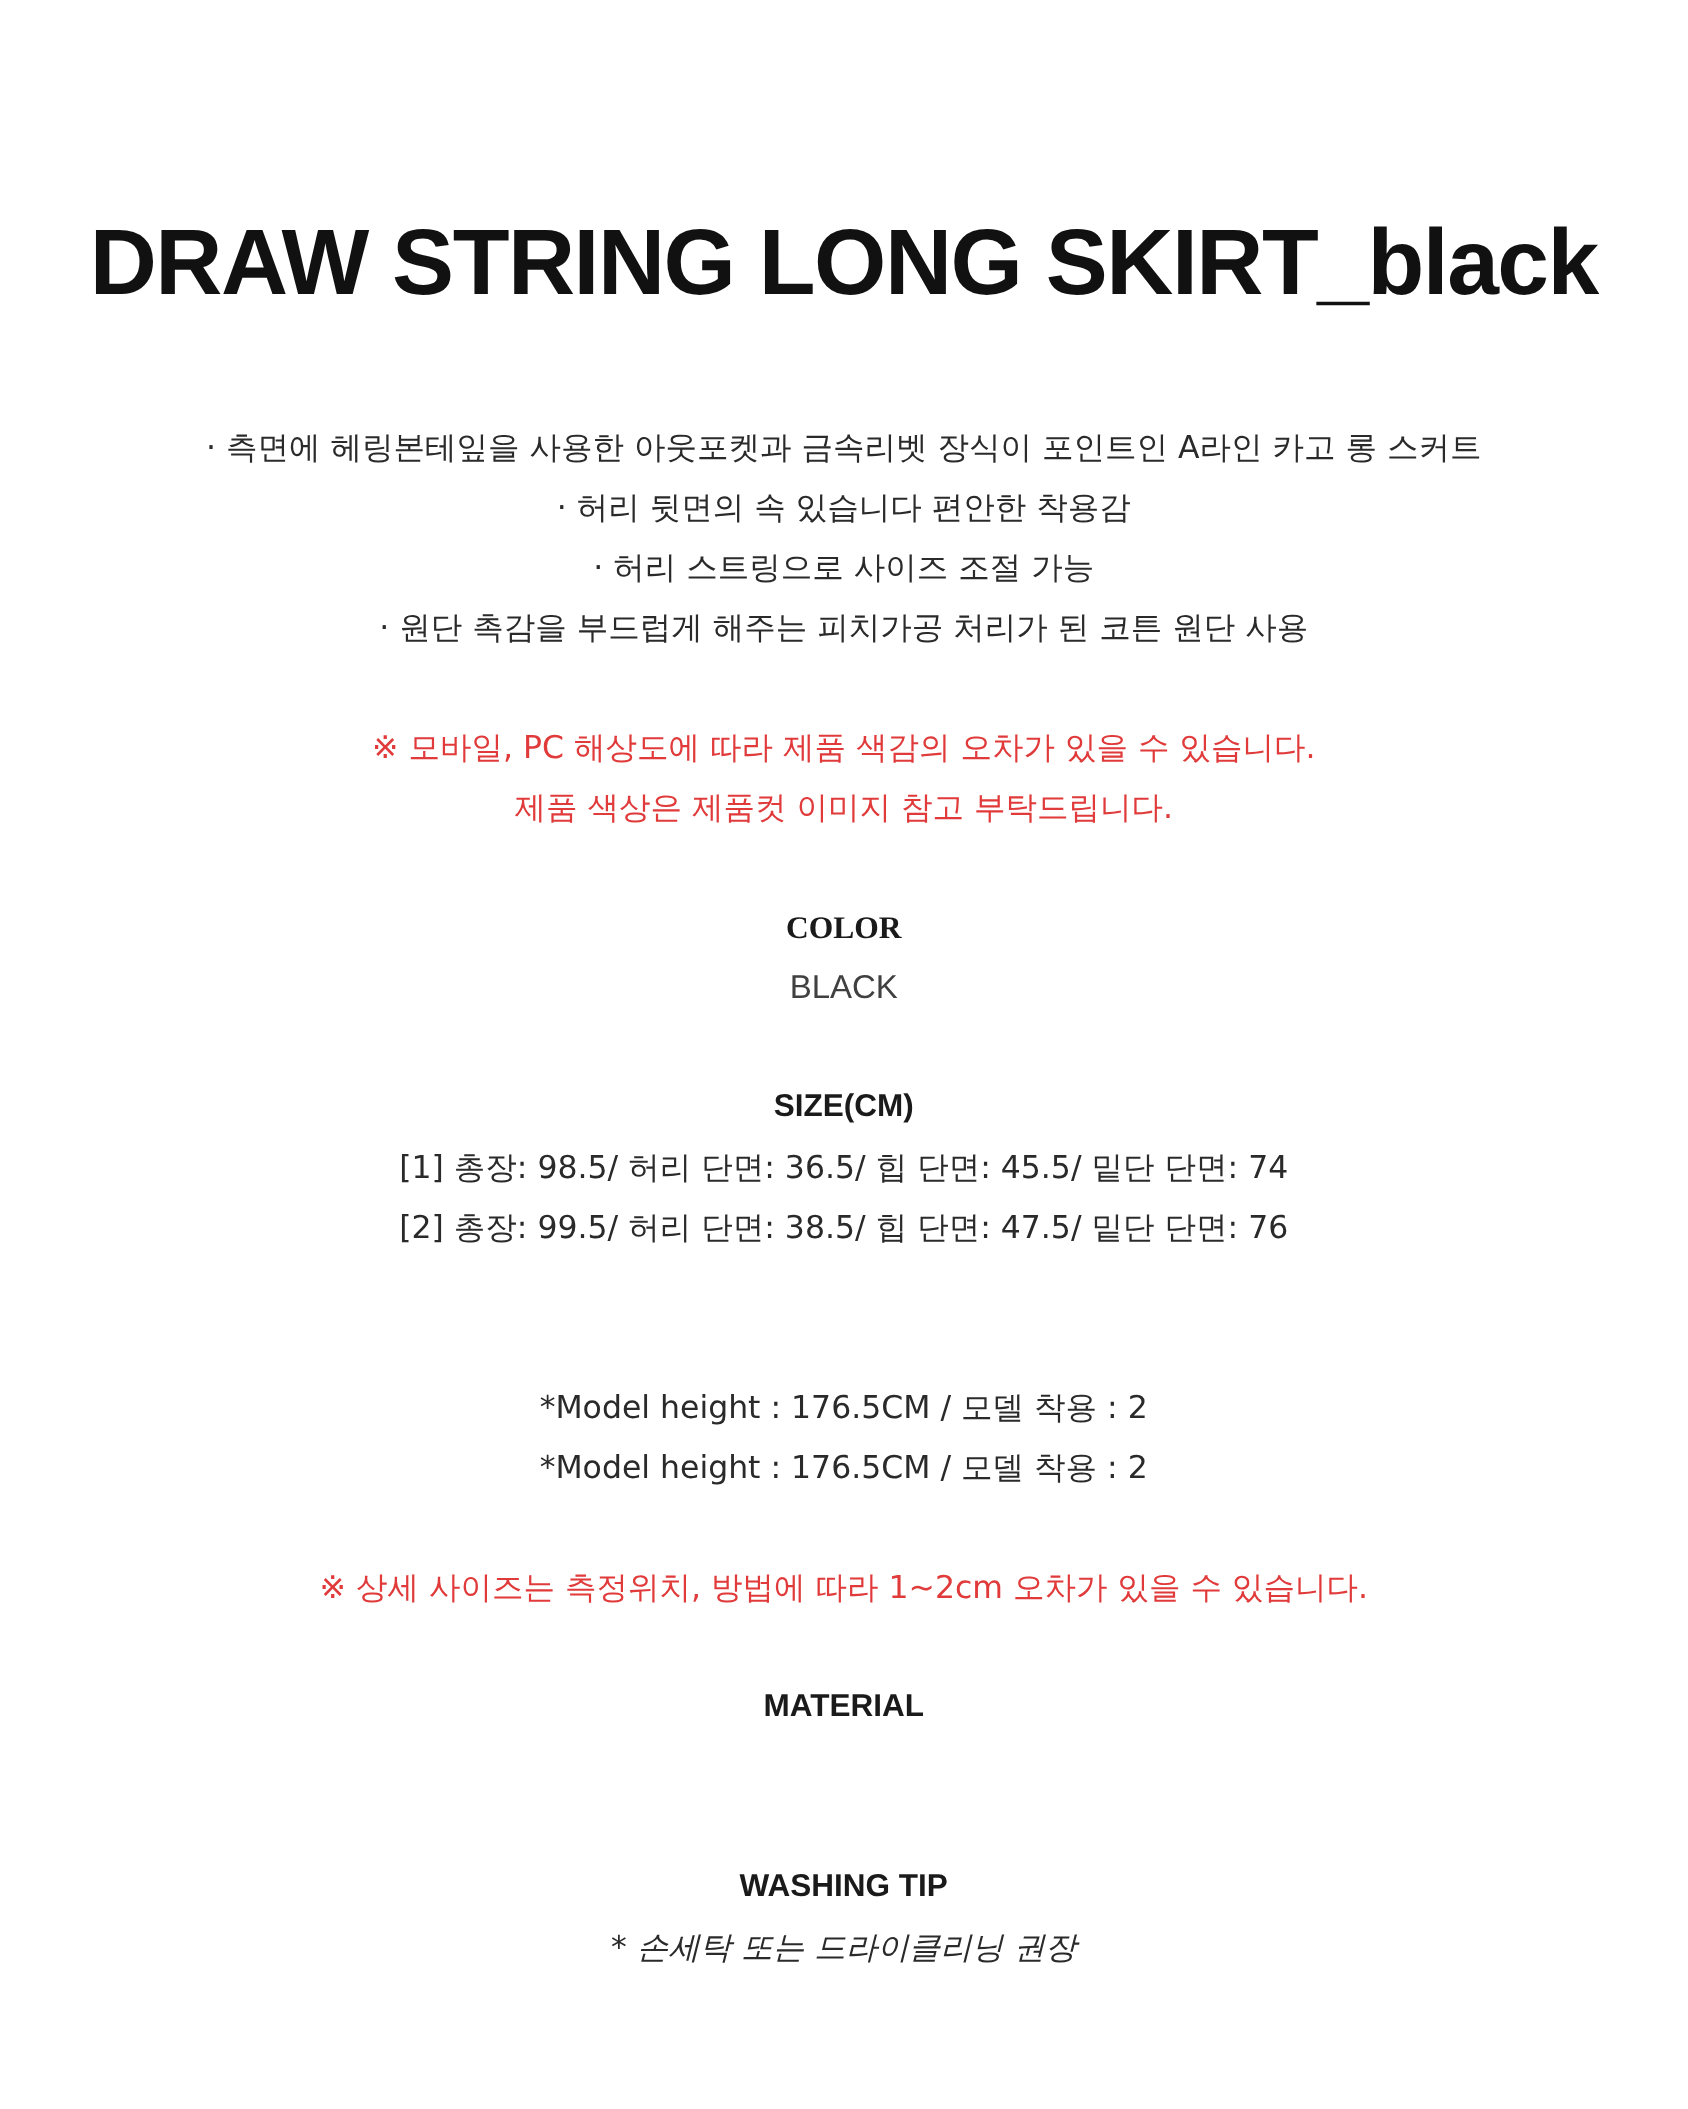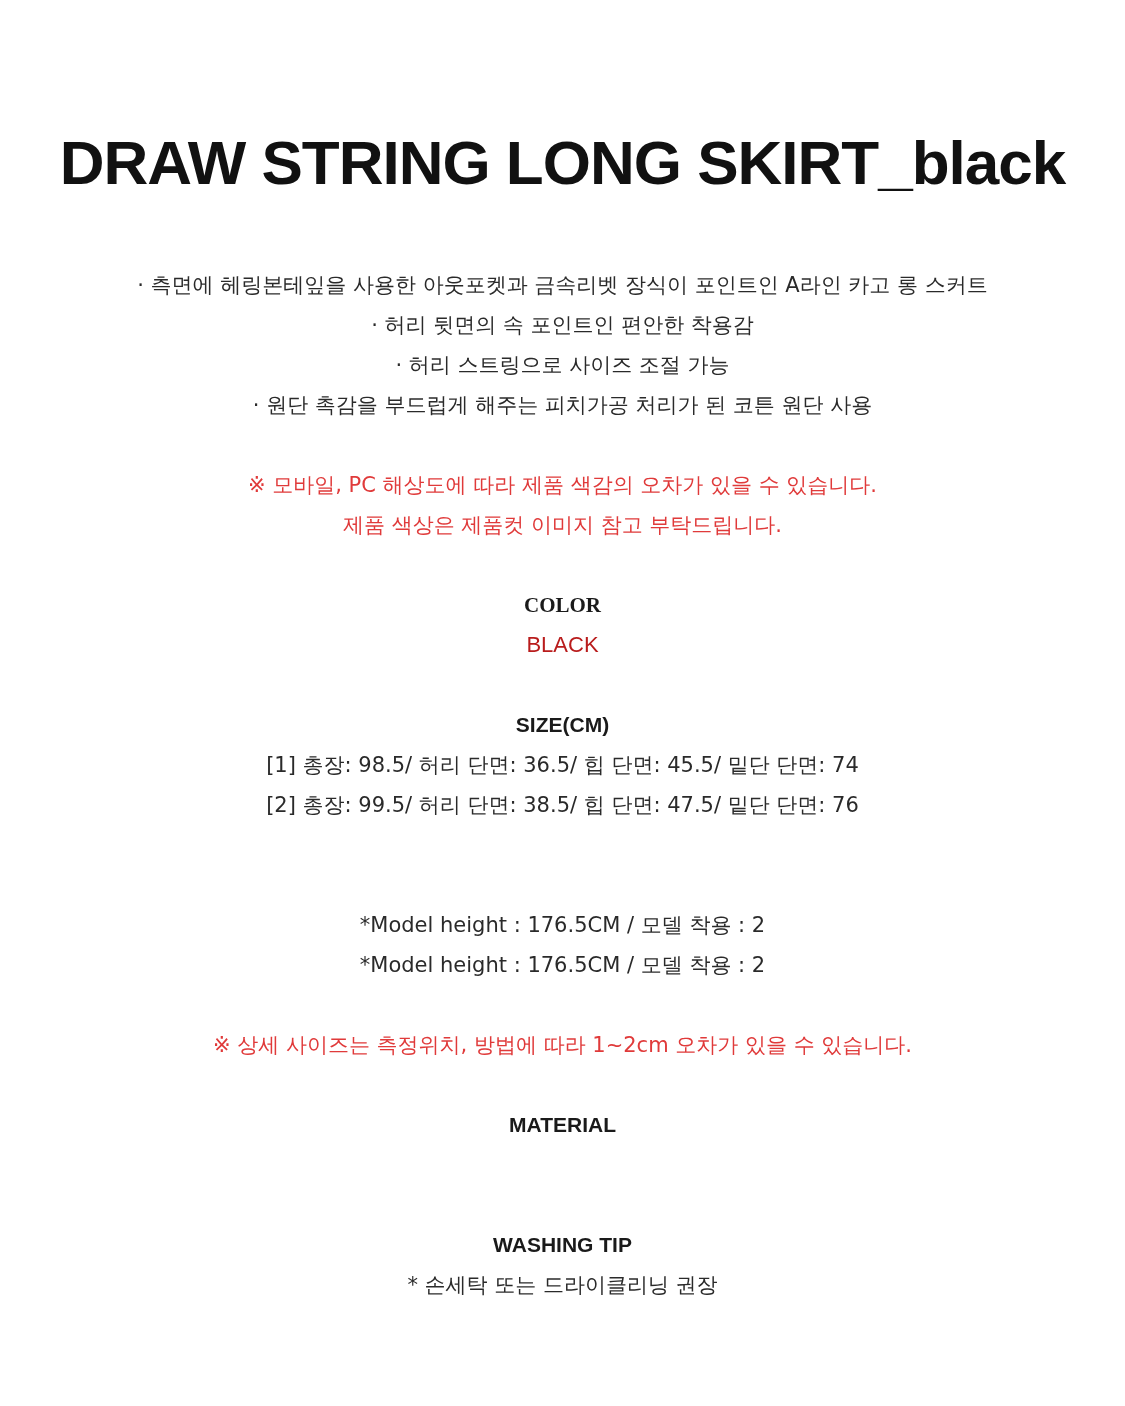--- a/index.html
+++ b/index.html
@@ -11,21 +11,21 @@
       width: 1125px;
       height: 1406px;
       position: relative;
       overflow: hidden;
       font-family: "DejaVu Sans", "Liberation Sans", sans-serif;
       color: #222222;
     }
     .page {
       position: absolute;
       left: 0;
-      top: 3px;
+      top: 16px;
       width: 1125px;
       height: 1088px;
     }
     .title {
       position: absolute;
       left: 0;
       width: 1125px;
       top: 122px;
       text-align: center;
       font-family: "Liberation Sans", sans-serif;
@@ -50,32 +50,32 @@
     }
     .line.heading {
       font-family: "Liberation Sans", sans-serif;
       font-weight: bold;
       font-size: 21px;
       color: #1a1a1a;
     }
     .line.value {
       font-family: "Liberation Sans", sans-serif;
       font-size: 22px;
-      color: #b91c1c;
+      color: #404040;
     }
   </style>
 </head>
 <body>
 
 <div class="page">
 
   <div class="title">DRAW STRING LONG SKIRT_black</div>
 
   <div class="line" style="top:267px;">· 측면에 헤링본테잎을 사용한 아웃포켓과 금속리벳 장식이 포인트인 A라인 카고 롱 스커트</div>
-  <div class="line" style="top:307px;">· 허리 뒷면의 속 포인트인 편안한 착용감</div>
+  <div class="line" style="top:307px;">· 허리 뒷면의 속 있습니다 편안한 착용감</div>
   <div class="line" style="top:347px;">· 허리 스트링으로 사이즈 조절 가능</div>
   <div class="line" style="top:387px;">· 원단 촉감을 부드럽게 해주는 피치가공 처리가 된 코튼 원단 사용</div>
 
   <div class="line red" style="top:467px;">※ 모바일, PC 해상도에 따라 제품 색감의 오차가 있을 수 있습니다.</div>
   <div class="line red" style="top:507px;">제품 색상은 제품컷 이미지 참고 부탁드립니다.</div>
 
   <div class="line heading" style="top:587px;font-family:Liberation Serif, serif;">COLOR</div>
   <div class="line value" style="top:627px;">BLACK</div>
 
   <div class="line heading" style="top:707px;">SIZE(CM)</div>
@@ -83,15 +83,15 @@
   <div class="line" style="top:787px;">[2] 총장: 99.5/ 허리 단면: 38.5/ 힙 단면: 47.5/ 밑단 단면: 76</div>
 
   <div class="line" style="top:907px;">*Model height : 176.5CM / 모델 착용 : 2</div>
   <div class="line" style="top:947px;">*Model height : 176.5CM / 모델 착용 : 2</div>
 
   <div class="line red" style="top:1027px;">※ 상세 사이즈는 측정위치, 방법에 따라 1~2cm 오차가 있을 수 있습니다.</div>
 
   <div class="line heading" style="top:1107px;">MATERIAL</div>
 
   <div class="line heading" style="top:1227px;">WASHING TIP</div>
-  <div class="line" style="top:1267px;">* 손세탁 또는 드라이클리닝 권장</div>
+  <div class="line" style="top:1267px;font-style:italic;">* 손세탁 또는 드라이클리닝 권장</div>
 
 </div>
 
 </body></html>

